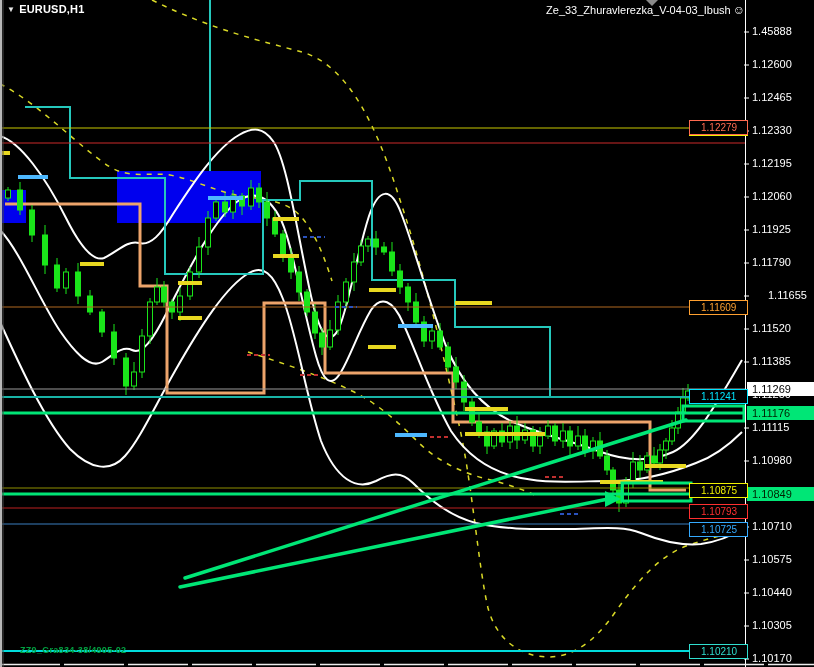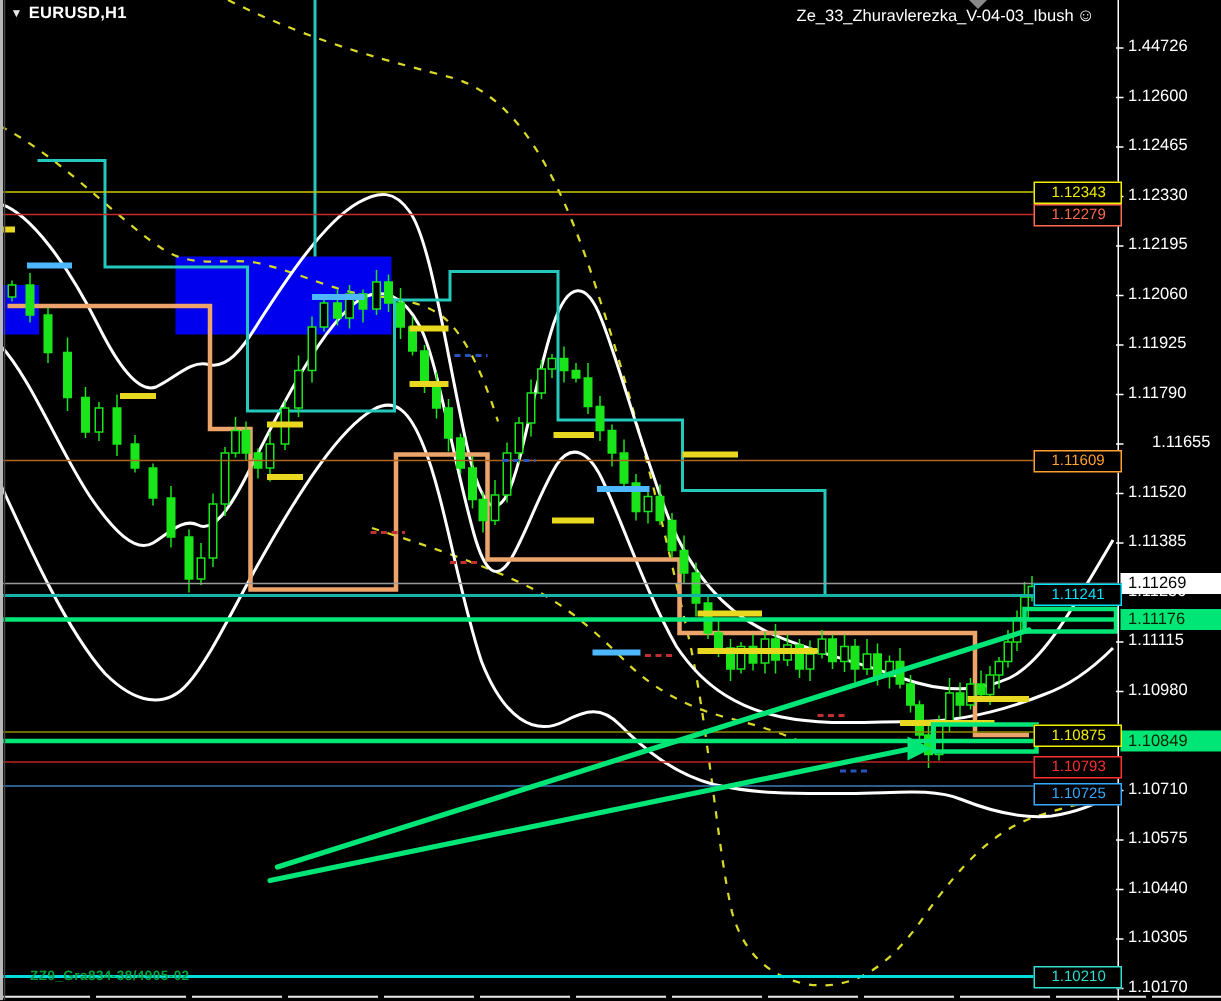--- a/index.html
+++ b/index.html
@@ -2,21 +2,21 @@
 <html><head>
 <meta charset="utf-8">
 <style>
   html,body{margin:0;padding:0;background:#000;width:814px;height:667px;overflow:hidden;
     font-family:"Liberation Sans",sans-serif;}
   #stage{position:relative;width:814px;height:667px;background:#000;}
   #chart-svg{position:absolute;left:0;top:0;}
   .overlay{position:absolute;white-space:nowrap;}
   #symbol-label{left:7px;top:3px;color:#fff;font-size:11px;font-weight:bold;letter-spacing:0.2px;}
   #symbol-dd{display:inline-block;color:#e8e8e8;font-size:8px;vertical-align:1px;margin-right:4px;}
-  #indicator-title{right:84px;top:3px;color:#fff;font-size:11px;}
+  #indicator-title{right:69px;top:3px;color:#fff;font-size:11px;}
   #indicator-smiley{font-size:12px;margin-left:2px;}
   #watermark{left:20px;top:645px;color:#00a040;font-size:9px;font-weight:bold;letter-spacing:0.3px;}
   #win-marker{left:646px;top:0;width:0;height:0;border-left:6px solid transparent;
     border-right:6px solid transparent;border-top:6px solid #8a8a8a;}
   .tick-label{position:absolute;left:752px;color:#fff;font-size:11px;}
   .axis-badge{position:absolute;left:747px;width:64px;height:14px;font-size:11px;
     text-align:left;padding-left:5px;line-height:14px;}
   .chart-label{position:absolute;left:689px;width:46px;height:13px;line-height:13px;
     font-size:10px;text-align:left;background:#000;border:1px solid;padding-left:11px;}
 </style>
@@ -275,21 +275,21 @@
 
   <div class="overlay" id="win-marker"></div>
 
   <div class="overlay" id="symbol-label"><span id="symbol-dd">▼</span><span>EURUSD,H1</span></div>
 
   <div class="overlay" id="indicator-title"><span>Ze_33_Zhuravlerezka_V-04-03_Ibush</span><span id="indicator-smiley">☺</span></div>
 
   <div class="overlay" id="watermark">ZZ9_Gra834-38/4905-02</div>
 
   <div id="axis-layer">
-      <div class="tick-label" style="top: 25px;">1.44726</div>
+      <div class="tick-label" style="top: 25px;">1.45888</div>
       <div class="tick-label" style="top: 58px;">1.12600</div>
       <div class="tick-label" style="top: 91px;">1.12465</div>
       <div class="tick-label" style="top: 124px;">1.12330</div>
       <div class="tick-label" style="top: 157px;">1.12195</div>
       <div class="tick-label" style="top: 190px;">1.12060</div>
       <div class="tick-label" style="top: 223px;">1.11925</div>
       <div class="tick-label" style="top: 256px;">1.11790</div>
       <div class="tick-label" style="top: 289px; margin-left: 16px;">1.11655</div>
       <div class="tick-label" style="top: 322px;">1.11520</div>
       <div class="tick-label" style="top: 355px;">1.11385</div>
@@ -301,21 +301,21 @@
       <div class="tick-label" style="top: 553px;">1.10575</div>
       <div class="tick-label" style="top: 586px;">1.10440</div>
       <div class="tick-label" style="top: 619px;">1.10305</div>
       <div class="tick-label" style="top: 652px; text-align: right;">1.10170</div>
       <div class="axis-badge" style="top: 382px; background: rgb(255, 255, 255); color: rgb(0, 0, 0);">1.11269</div>
       <div class="axis-badge" style="top: 406px; background: rgb(0, 230, 118); color: rgb(0, 34, 0);">1.11176</div>
       <div class="axis-badge" style="top: 487px; background: rgb(0, 230, 118); color: rgb(0, 34, 0);">1.10849</div>
     </div>
   <div id="label-layer">
       <div class="chart-label" style="top: 121px; color: rgb(240, 240, 0); border-color: rgb(240, 240, 0);">1.12343</div>
-      <div class="chart-label" style="top: 136px; color: rgb(255, 106, 80); border-color: rgb(255, 106, 80);">1.12279</div>
+      <div class="chart-label" style="top: 120px; color: rgb(255, 106, 80); border-color: rgb(255, 106, 80);">1.12279</div>
       <div class="chart-label" style="top: 300px; color: rgb(255, 160, 48); border-color: rgb(255, 160, 48);">1.11609</div>
       <div class="chart-label" style="top: 389px; color: rgb(0, 229, 255); border-color: rgb(0, 229, 255);">1.11241</div>
       <div class="chart-label" style="top: 483px; color: rgb(240, 240, 0); border-color: rgb(240, 240, 0);">1.10875</div>
       <div class="chart-label" style="top: 504px; color: rgb(255, 48, 48); border-color: rgb(255, 48, 48);">1.10793</div>
       <div class="chart-label" style="top: 522px; color: rgb(53, 170, 255); border-color: rgb(53, 170, 255);">1.10725</div>
       <div class="chart-label" style="top: 644px; color: rgb(48, 223, 208); border-color: rgb(48, 223, 208);">1.10210</div>
     </div>
 </div>
 
 </body></html>

